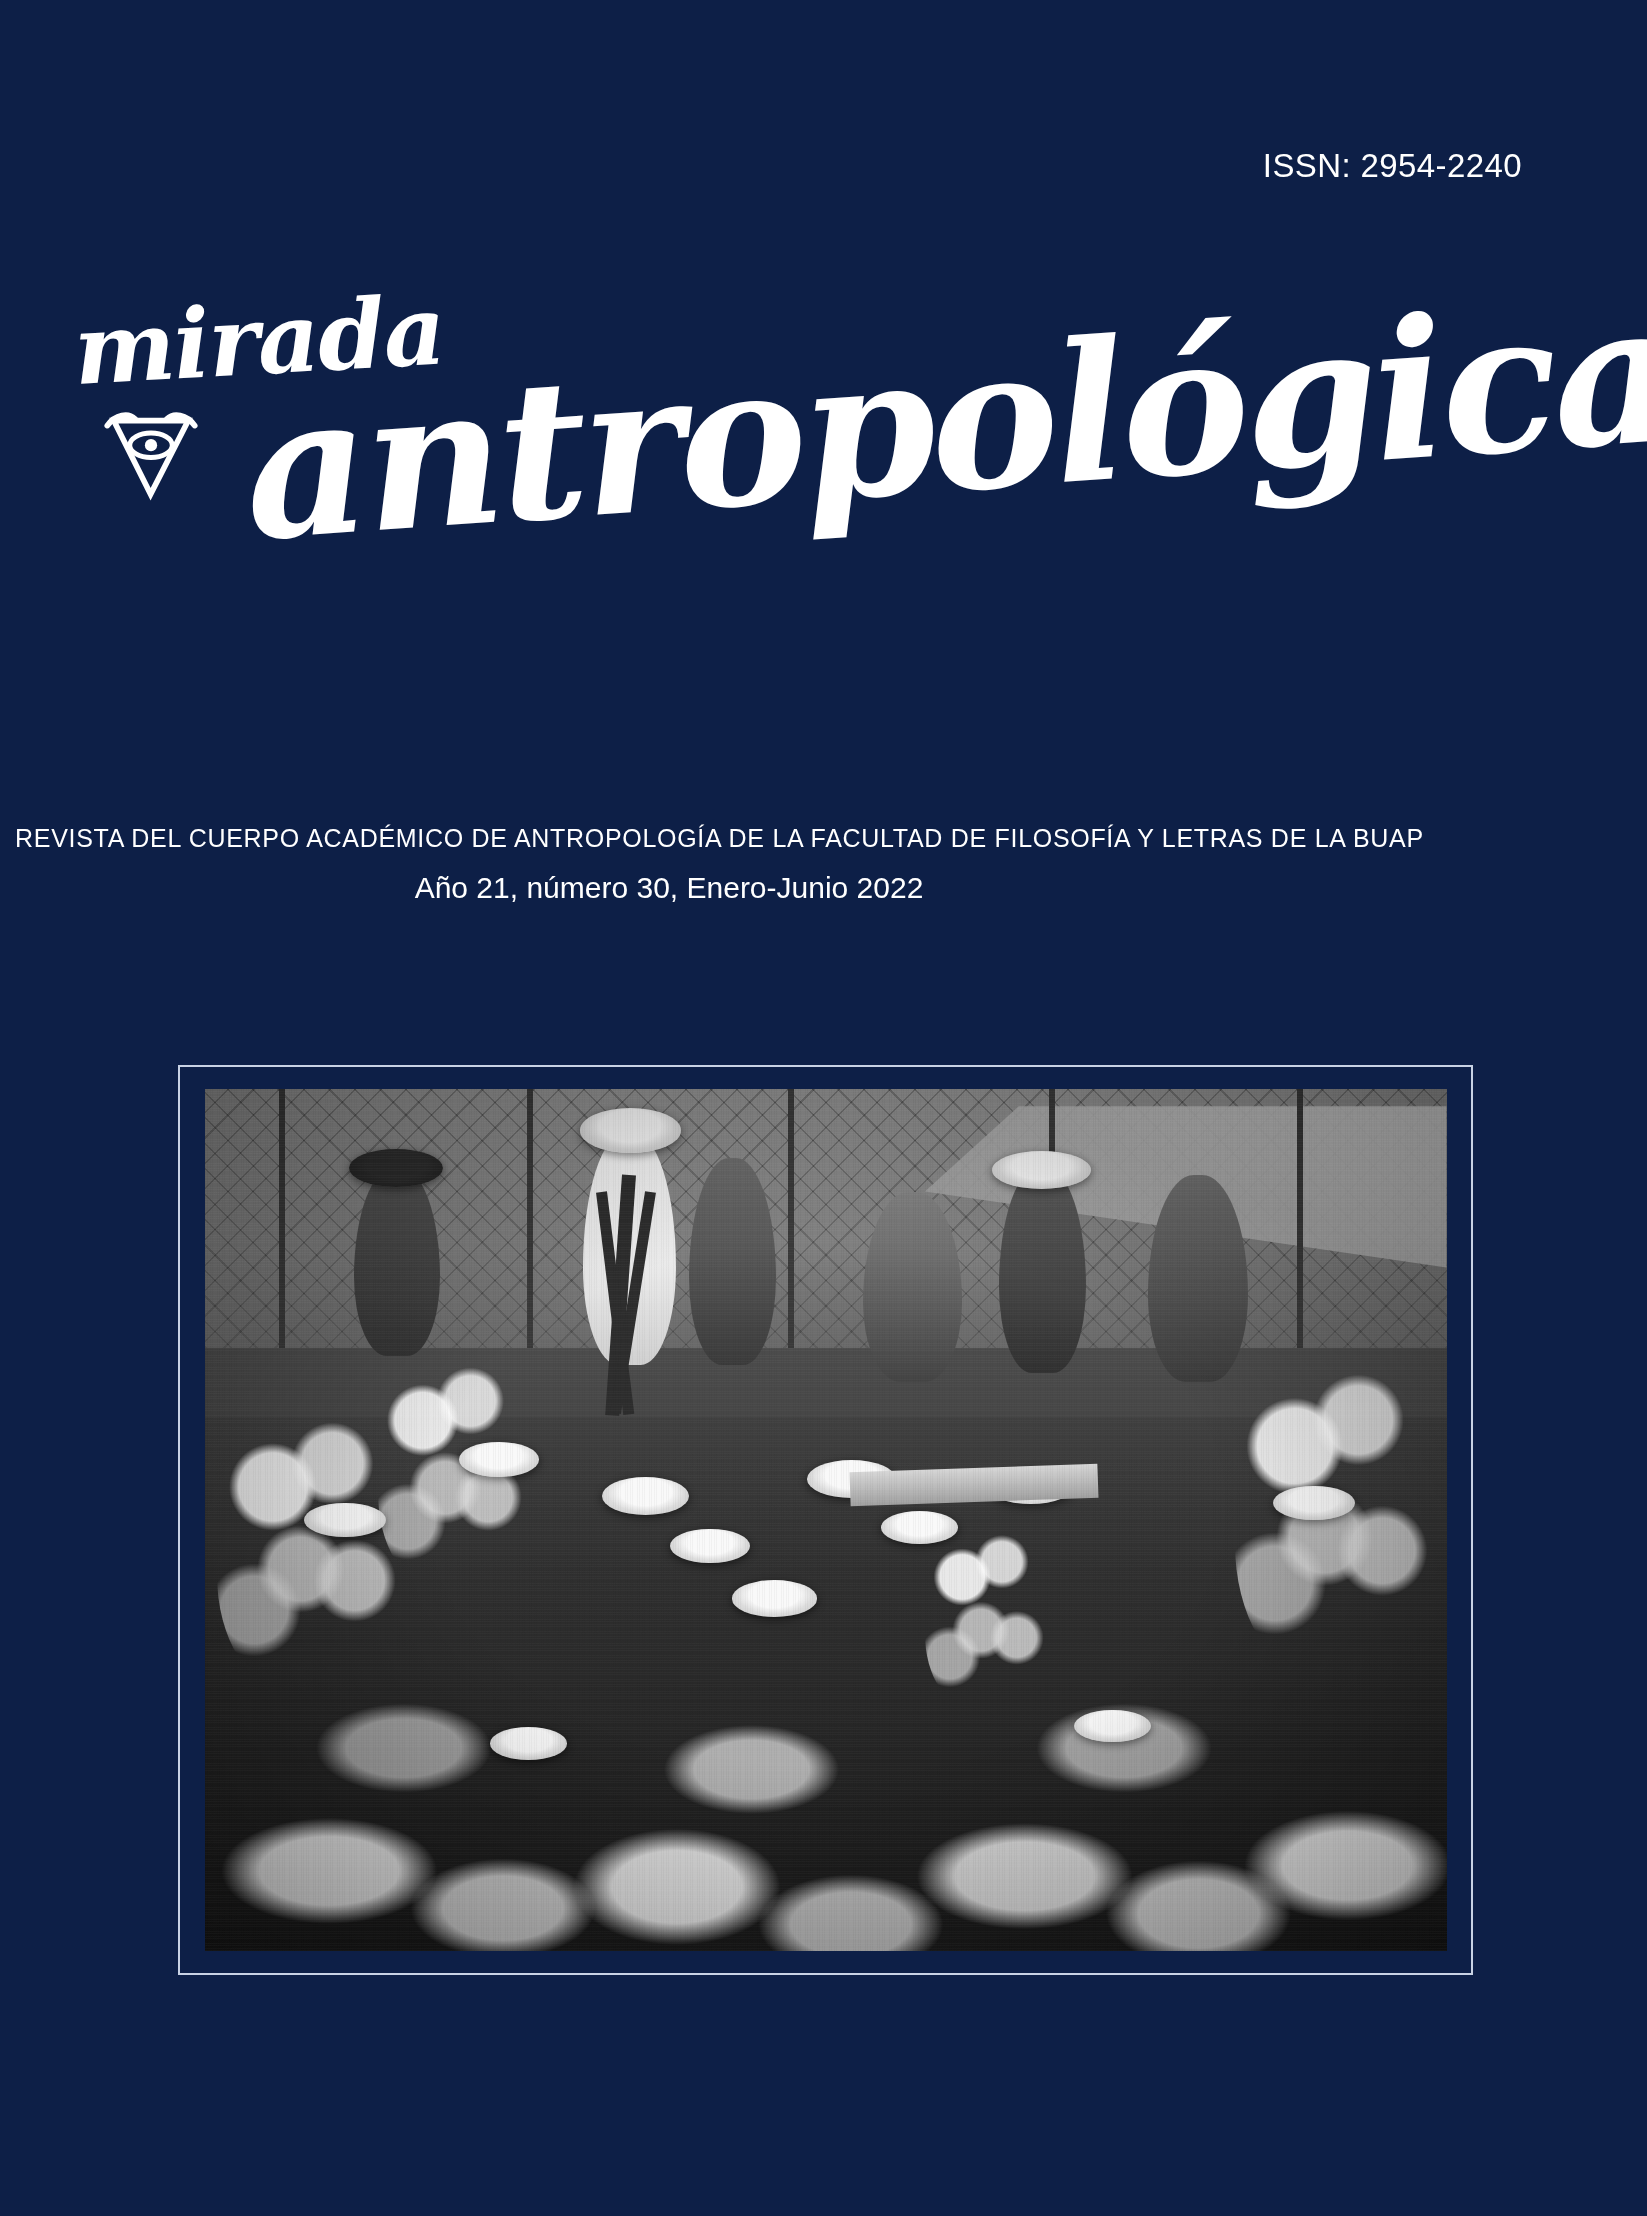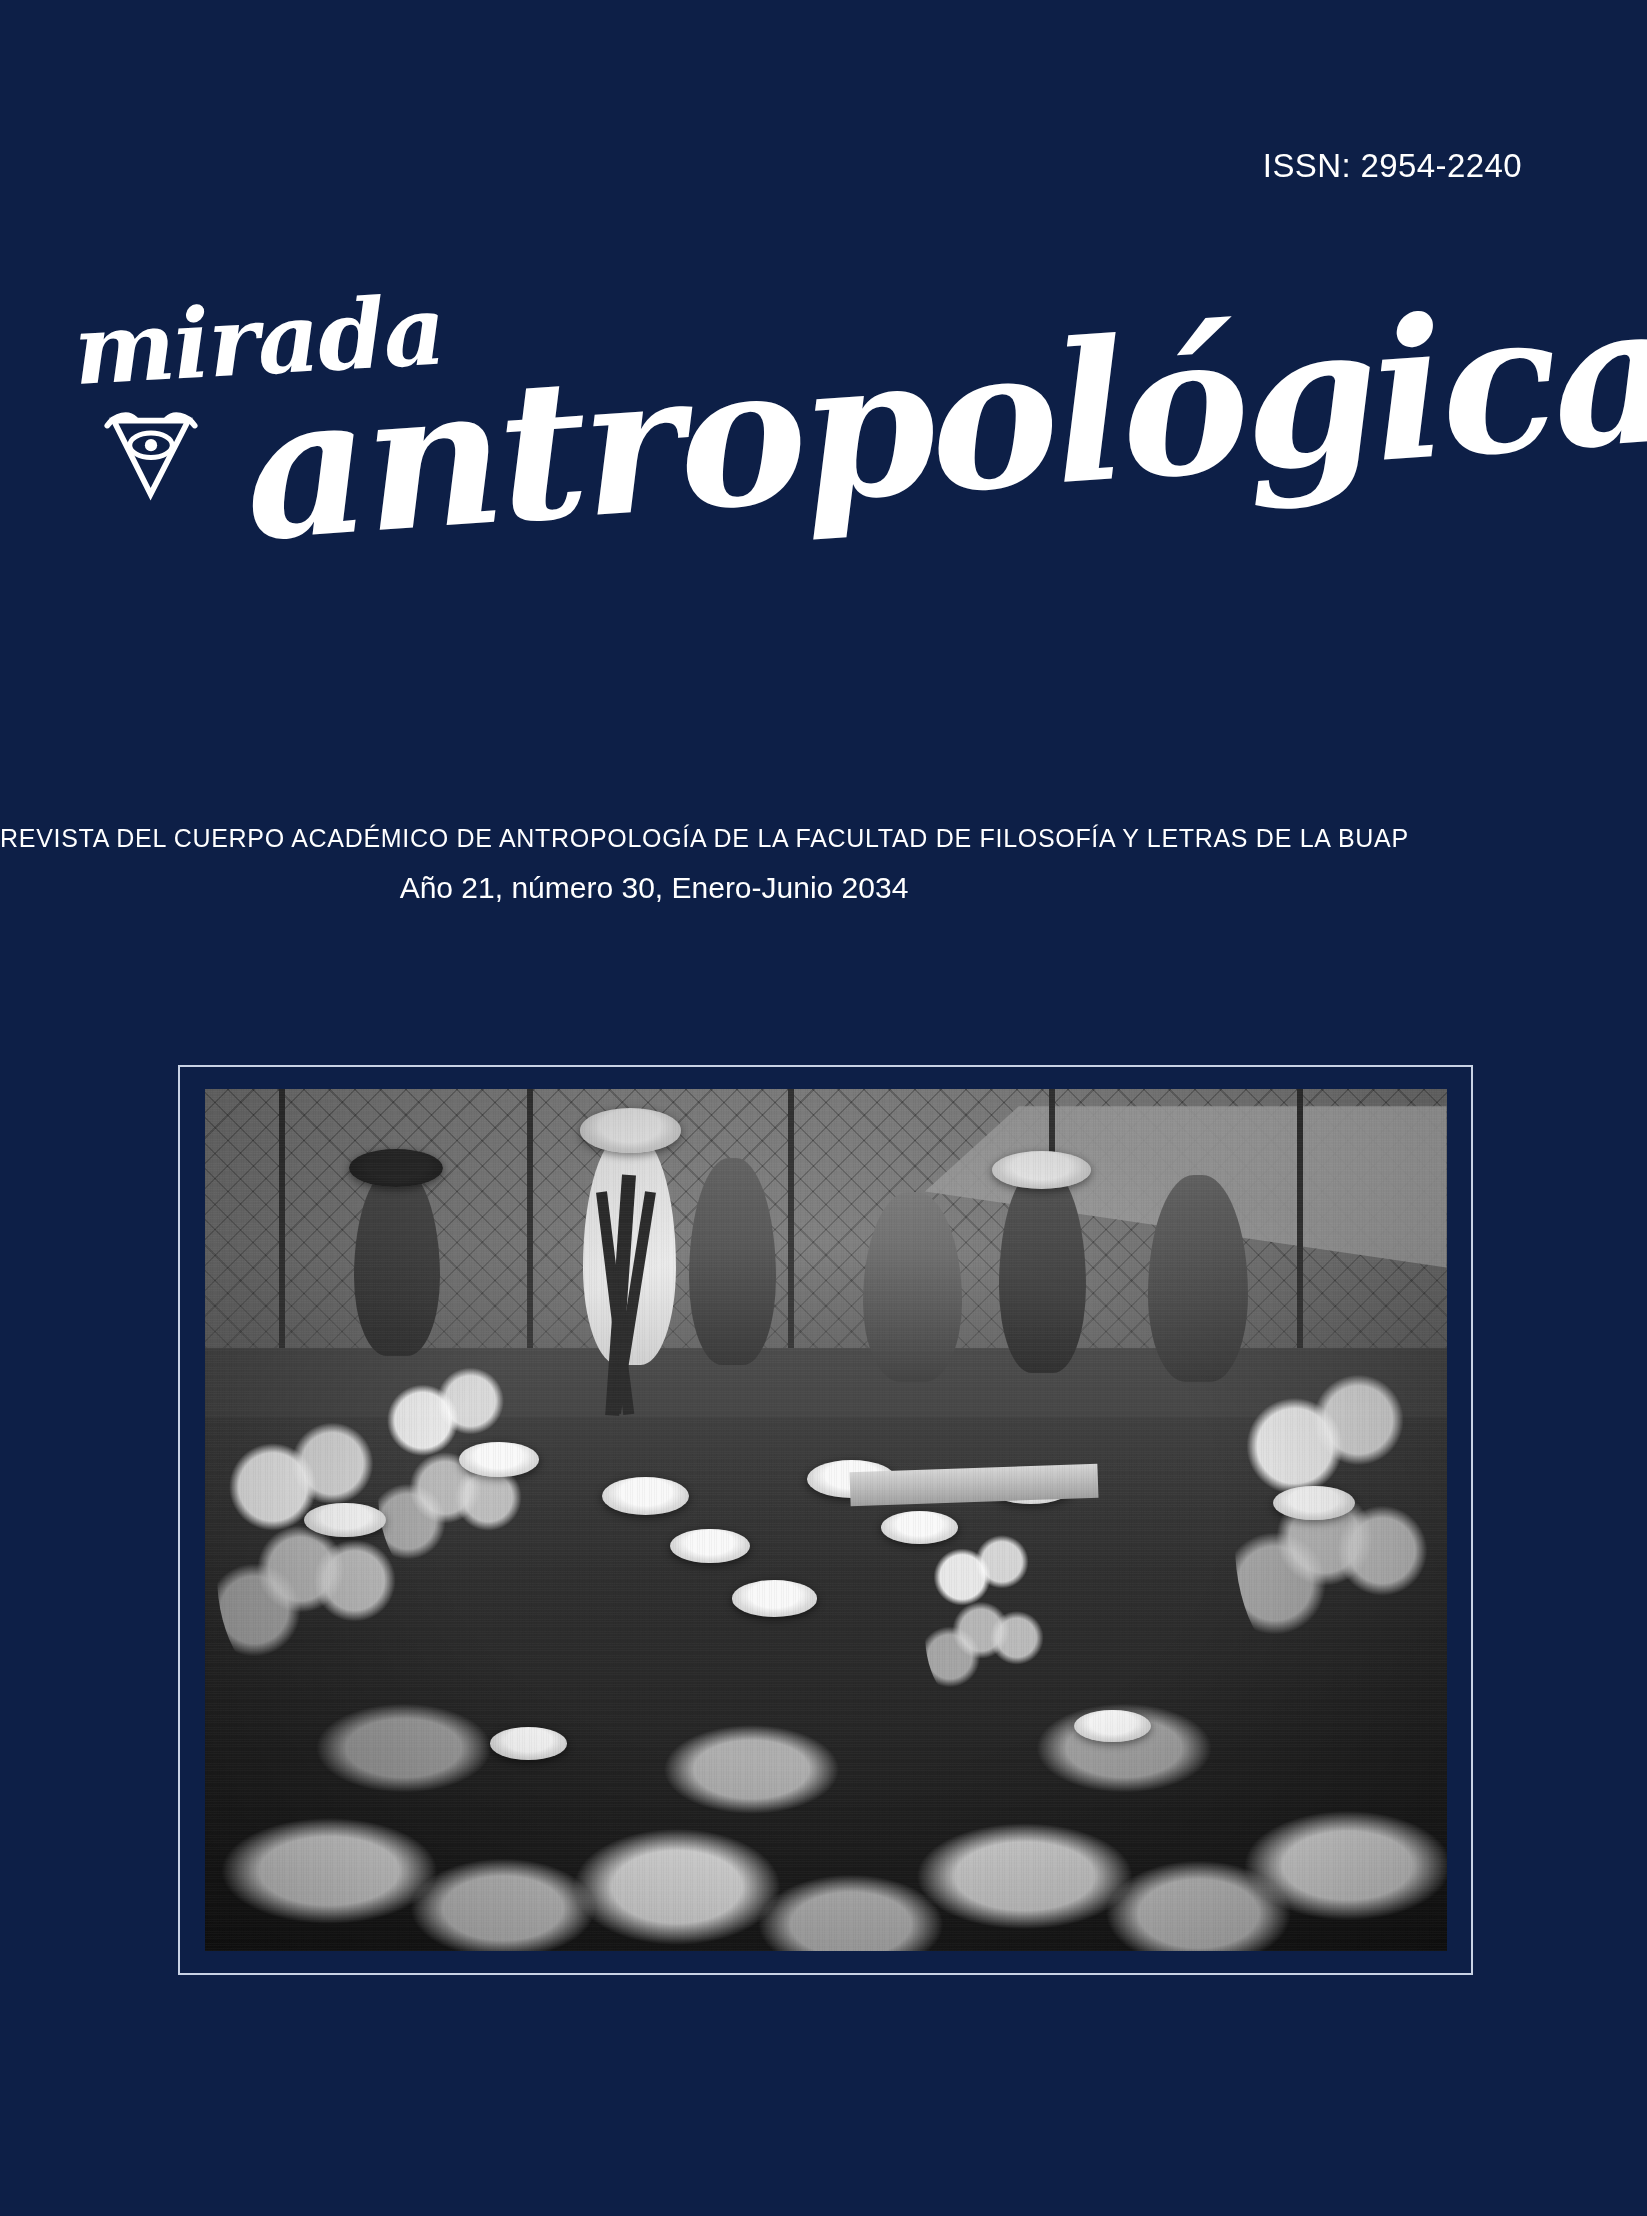--- a/index.html
+++ b/index.html
@@ -77,21 +77,21 @@
     letter-spacing: -4.9px;
     transform: rotate(-4deg);
     transform-origin: left center;
     white-space: nowrap;
   }
 
   
   .subtitle-block {
     position: absolute;
     top: 824px;
-    left: 0;
+    left: 15px;
     width: 1308px;
     text-align: center;
   }
   .subtitle-line1 {
     color: #ffffff;
     font-size: 25px;
     letter-spacing: 0.7px;
     white-space: nowrap;
   }
   .subtitle-line2 {
@@ -223,21 +223,21 @@
         <path d="M4 24 C 14 10, 30 8, 38 16" fill="none" stroke="#ffffff" stroke-width="7" stroke-linecap="round"></path>
         <path d="M111 24 C 101 10, 85 8, 77 16" fill="none" stroke="#ffffff" stroke-width="7" stroke-linecap="round"></path>
       </svg>
     </div>
 
     <div class="title-antropologica">antropológica</div>
   </div>
 
   <div class="subtitle-block">
     <div class="subtitle-line1">REVISTA DEL CUERPO ACADÉMICO DE ANTROPOLOGÍA DE LA FACULTAD DE FILOSOFÍA Y LETRAS DE LA BUAP</div>
-    <div class="subtitle-line2">Año 21, número 30, Enero-Junio 2034</div>
+    <div class="subtitle-line2">Año 21, número 30, Enero-Junio 2022</div>
   </div>
 
   <div class="photo-frame">
     <div class="photo">
 
       <div class="ph-layer ph-sky"></div>
       <div class="ph-layer ph-fence"></div>
       <div class="ph-layer ph-fence-dark"></div>
       <div class="ph-layer ph-tarp-right"></div>
 

